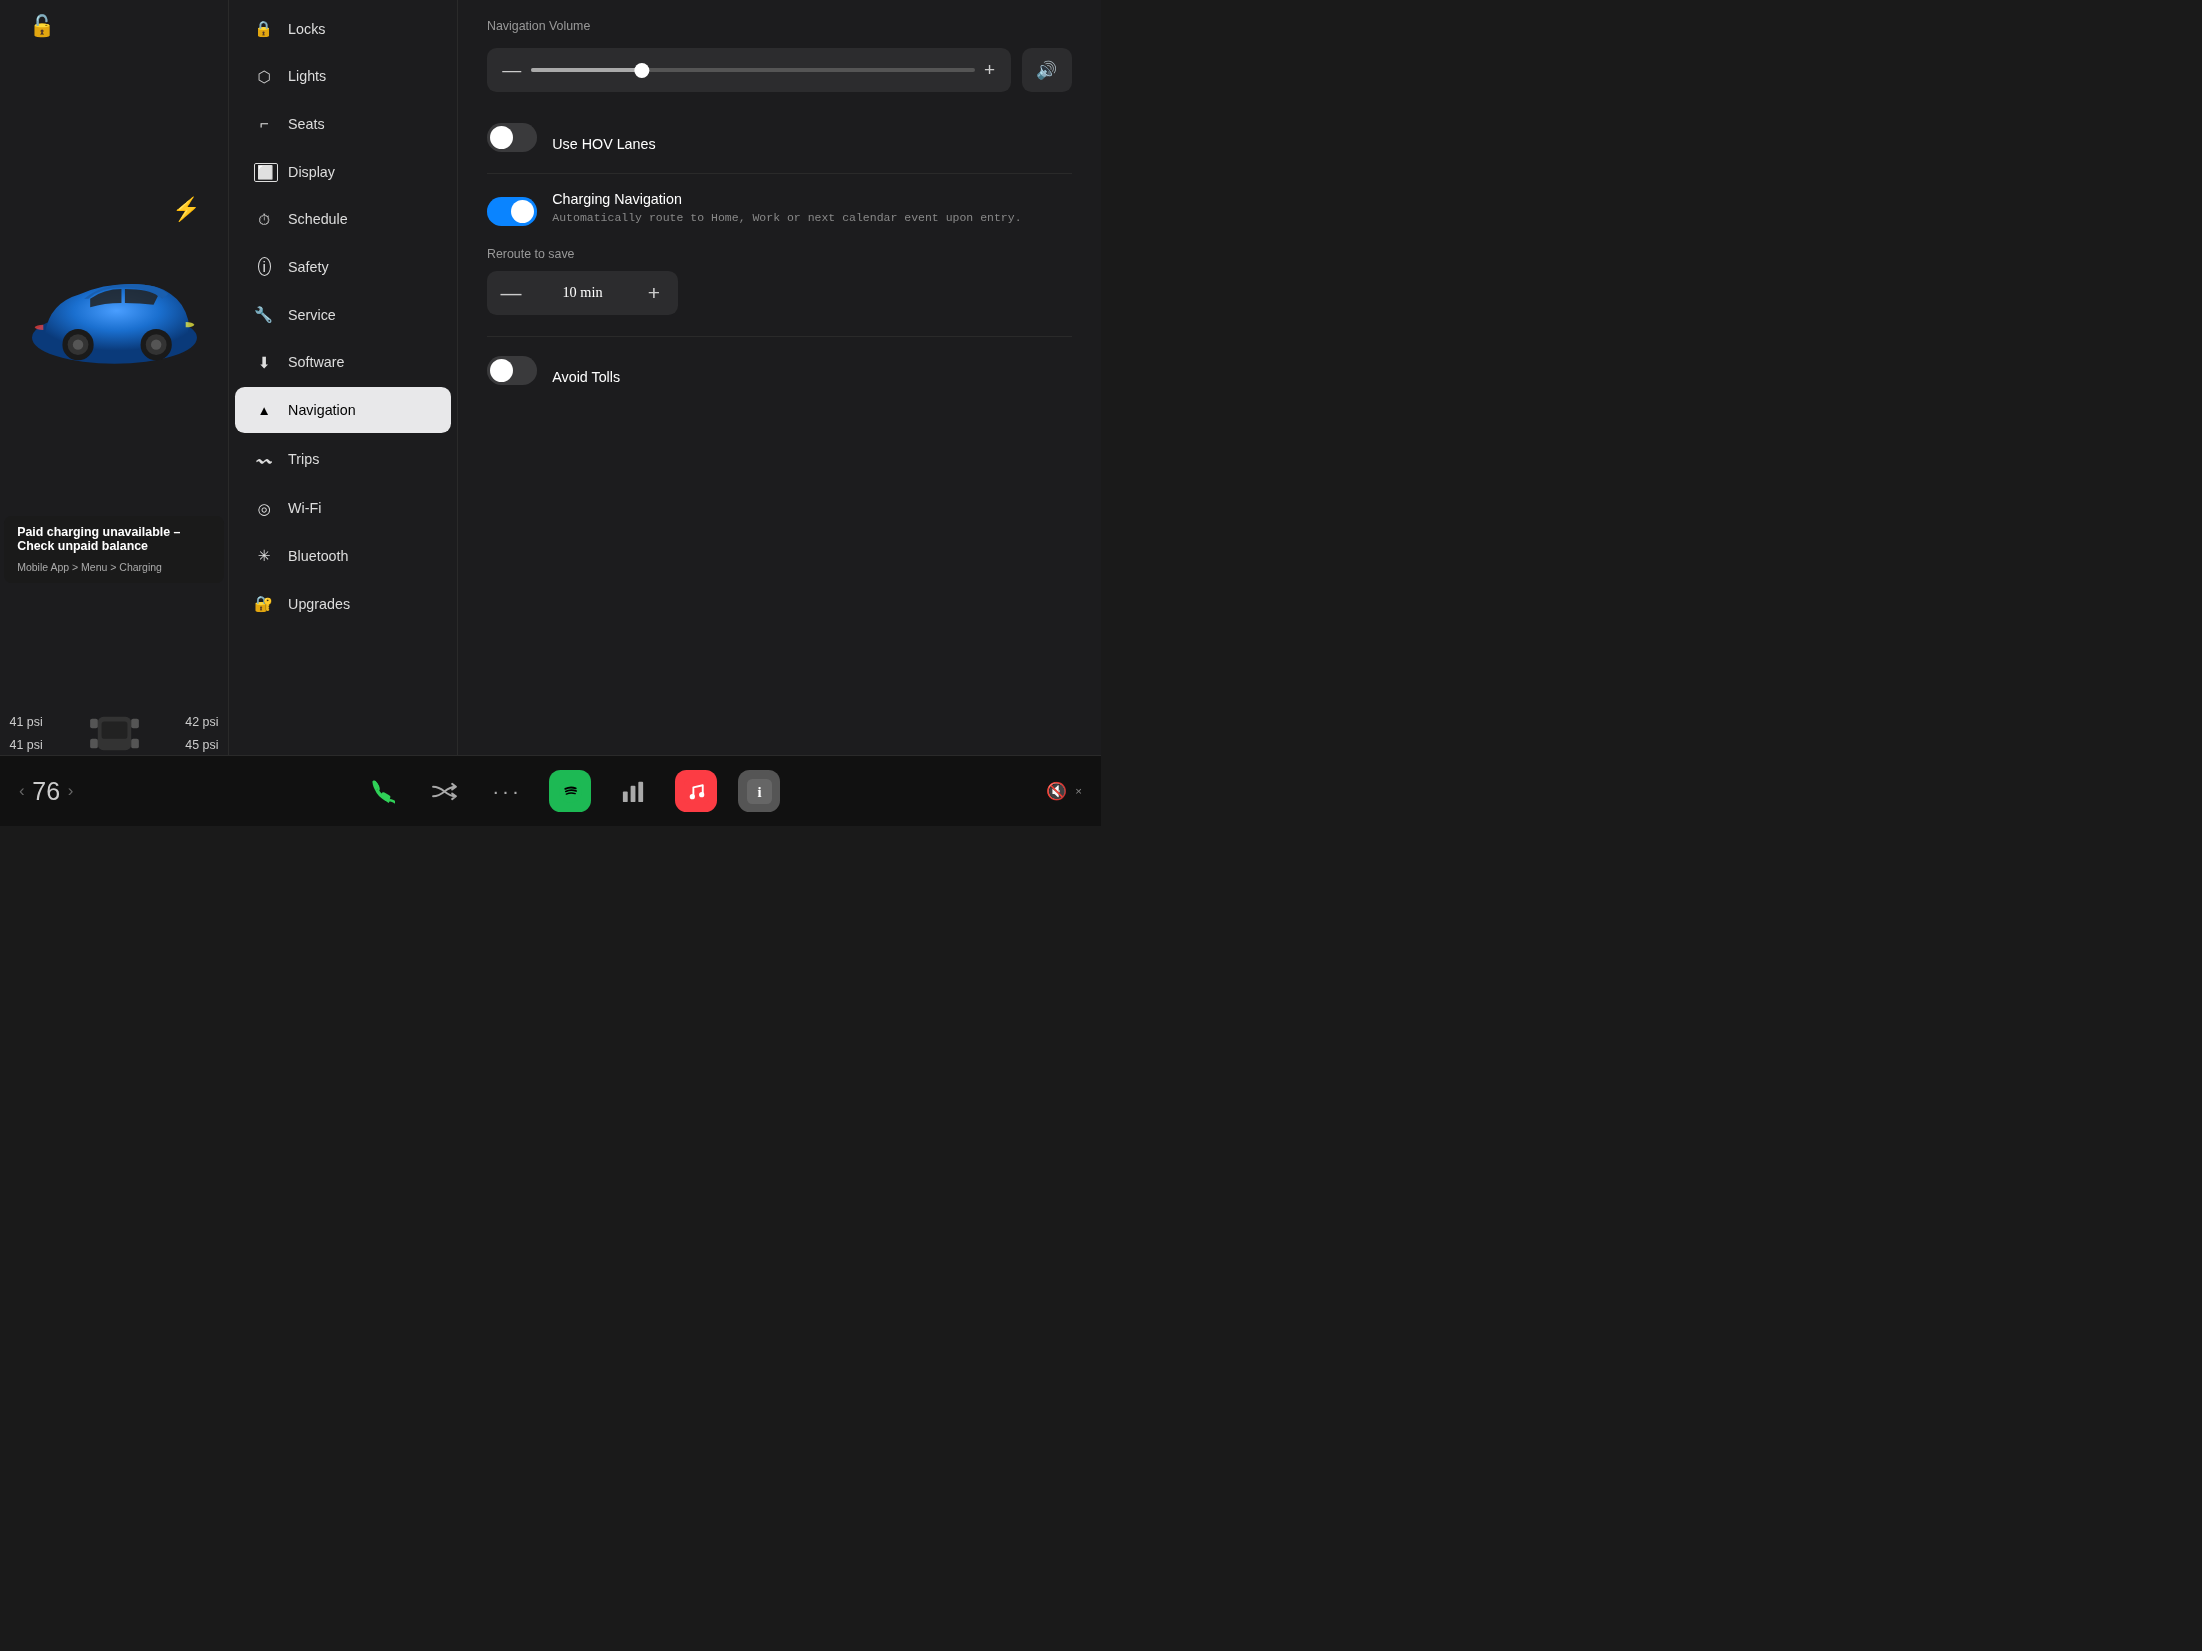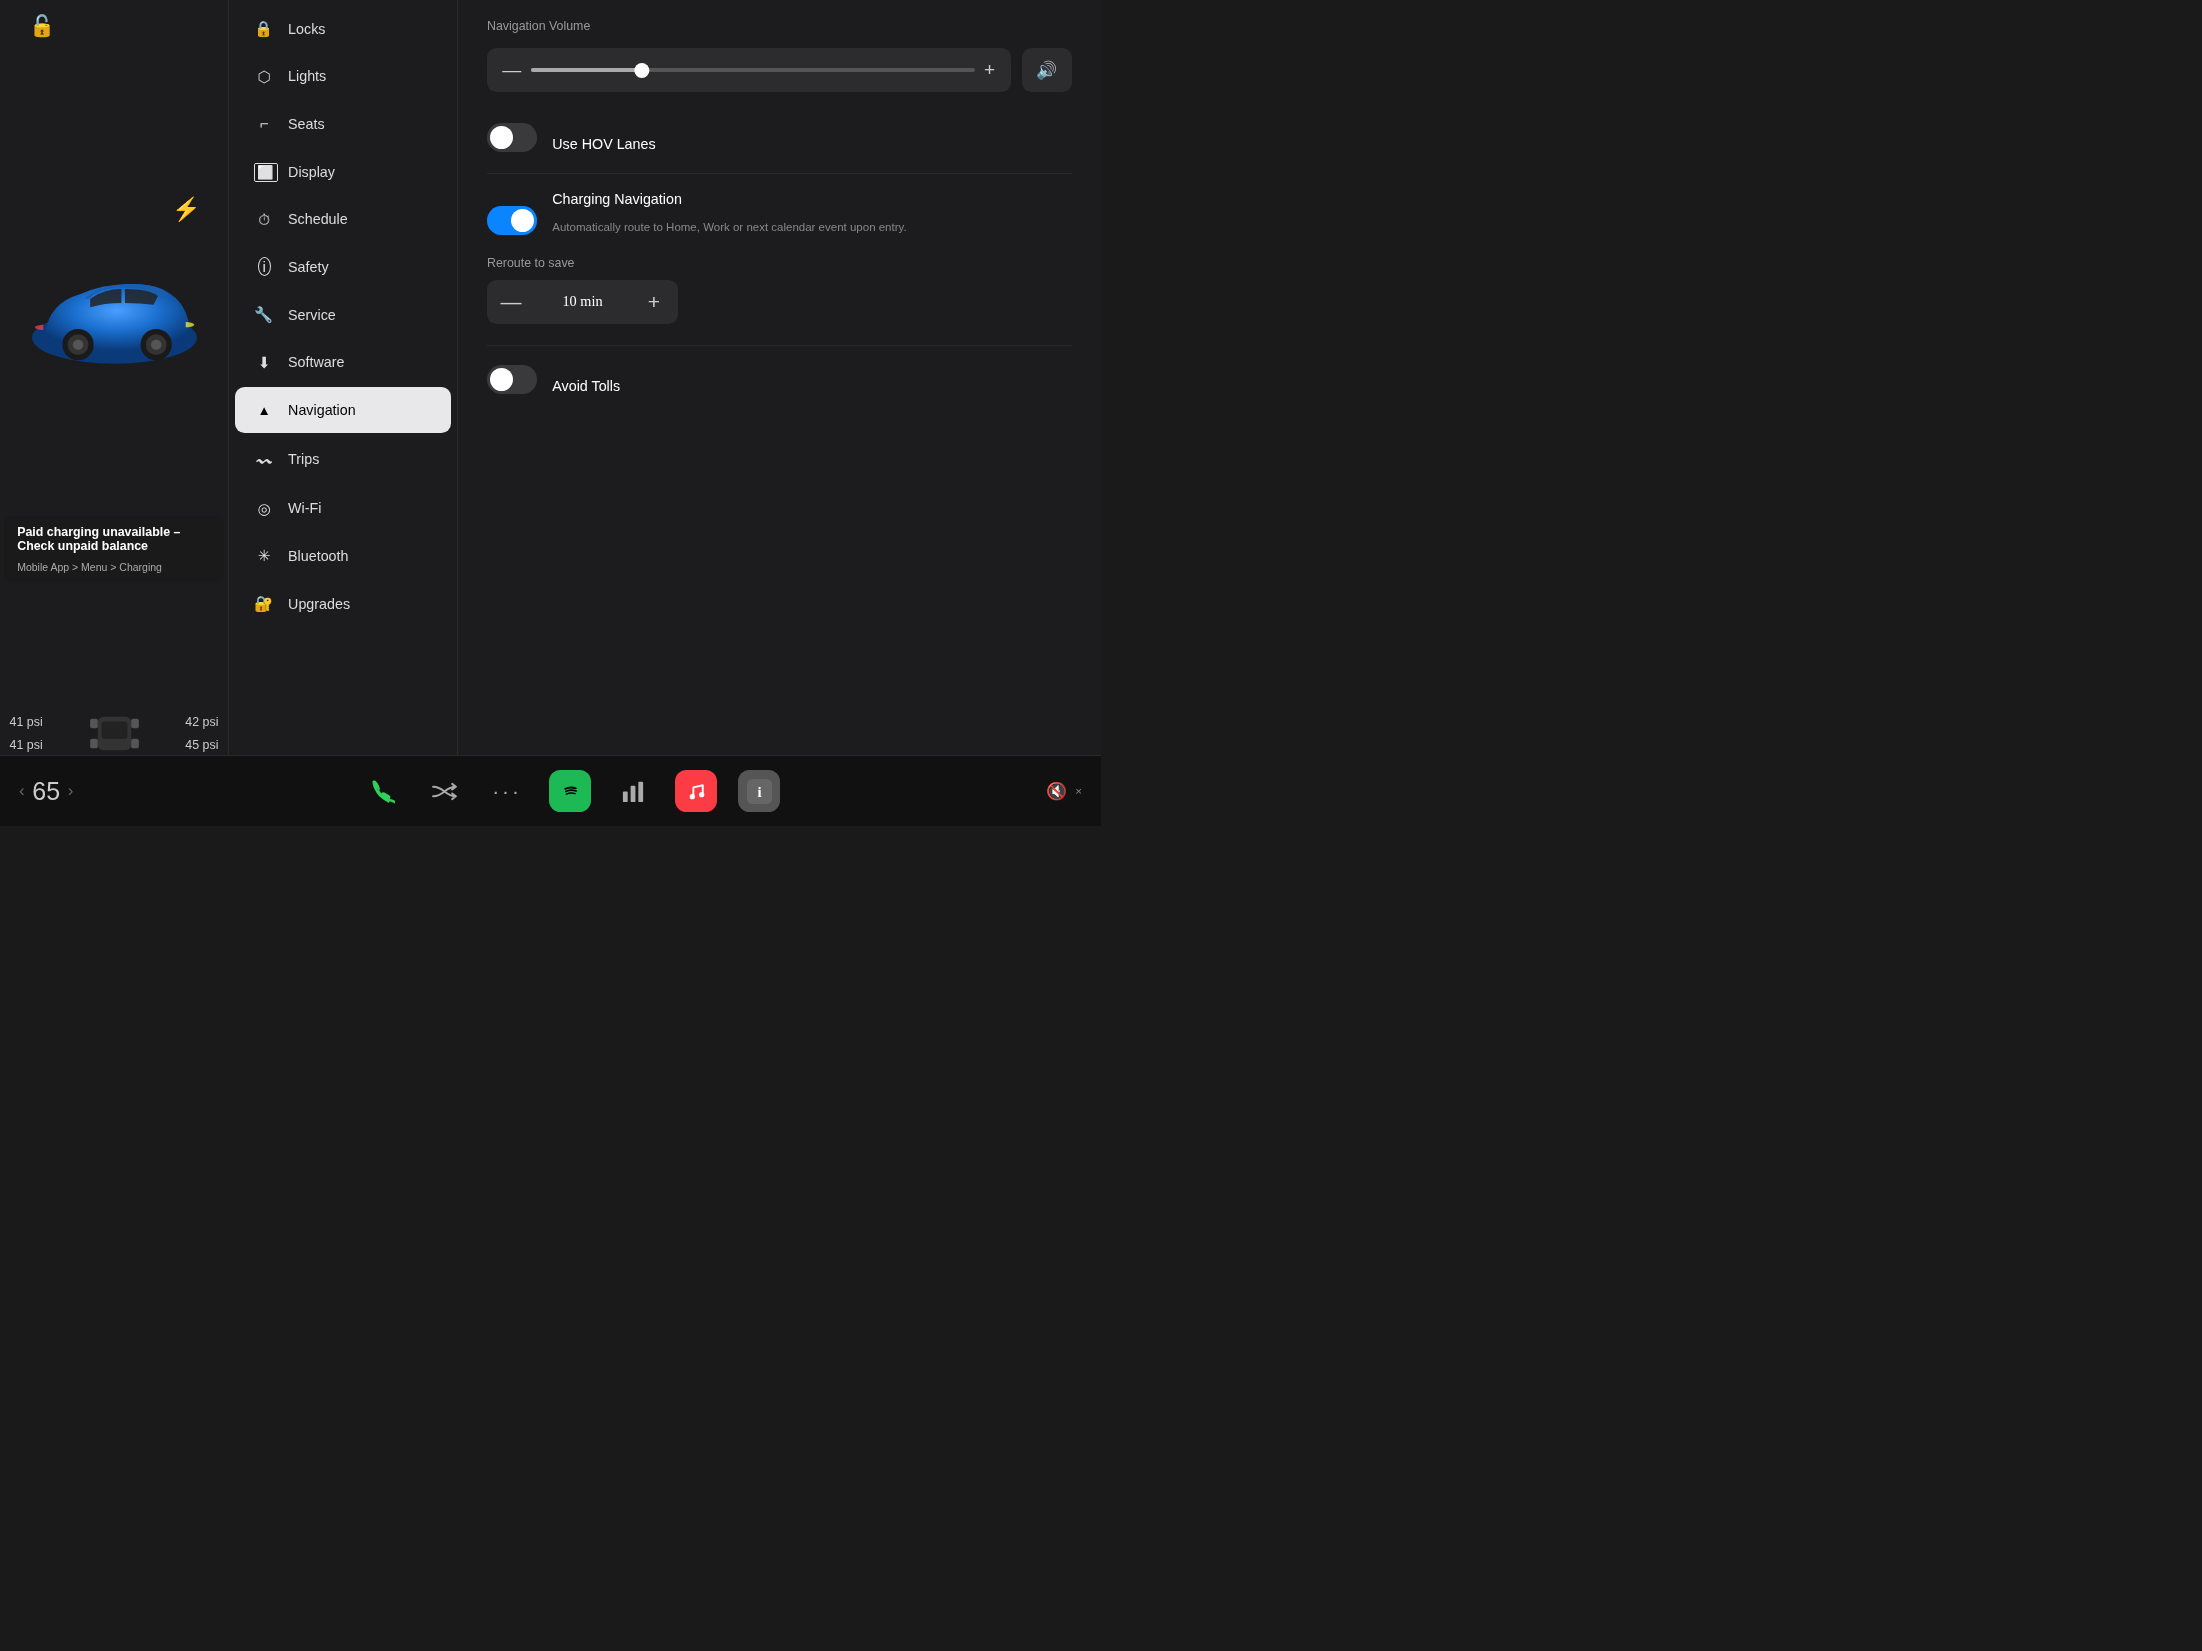--- a/index.html
+++ b/index.html
@@ -277,22 +277,23 @@
 
     .toggle-label {
       font-size: 14.3px;
       color: #fff;
       font-weight: 500;
     }
 
     .toggle-sublabel {
       font-size: 11.5px;
       color: #888;
-      margin-top: 12px;
+      margin-top: 3px;
       line-height: 1.4;
+      font-family: Liberation Mono, monospace;
     }
 
     
     .reroute-section {
       margin-bottom: 21px;
     }
 
     .reroute-label {
       font-size: 12.4px;
       color: #999;
@@ -650,21 +651,21 @@
         </div>
       </div>
 
 
     </div>
   </div>
 
   <div class="taskbar">
     <div class="taskbar-left">
       <span class="taskbar-nav-arrow">‹</span>
-      <span class="taskbar-number">65</span>
+      <span class="taskbar-number">76</span>
       <span class="taskbar-nav-arrow">›</span>
     </div>
     <div class="taskbar-center">
 
       <div class="taskbar-app phone">
         <svg width="27" height="27" viewBox="0 0 28 28">
           <path d="M6 4C6 4 8 4 10 8C12 12 10 13 10 13C10 13 12 16 15 19C18 22 21 24 21 24C21 24 22 22 26 24C30 26 30 28 30 28" stroke="#30d158" stroke-width="2.5" fill="none" stroke-linecap="round"></path>
           <path d="M5 3 Q6 2 8 3 L11 8 Q12 10 10 11 L9 12 Q11 15 13 17 L14 16 Q15 14 17 15 L22 18 Q24 19 23 21 L22 23 Q20 25 17 23 Q10 19 7 12 Q4 6 5 3 Z" fill="#30d158"></path>
         </svg>
       </div>

